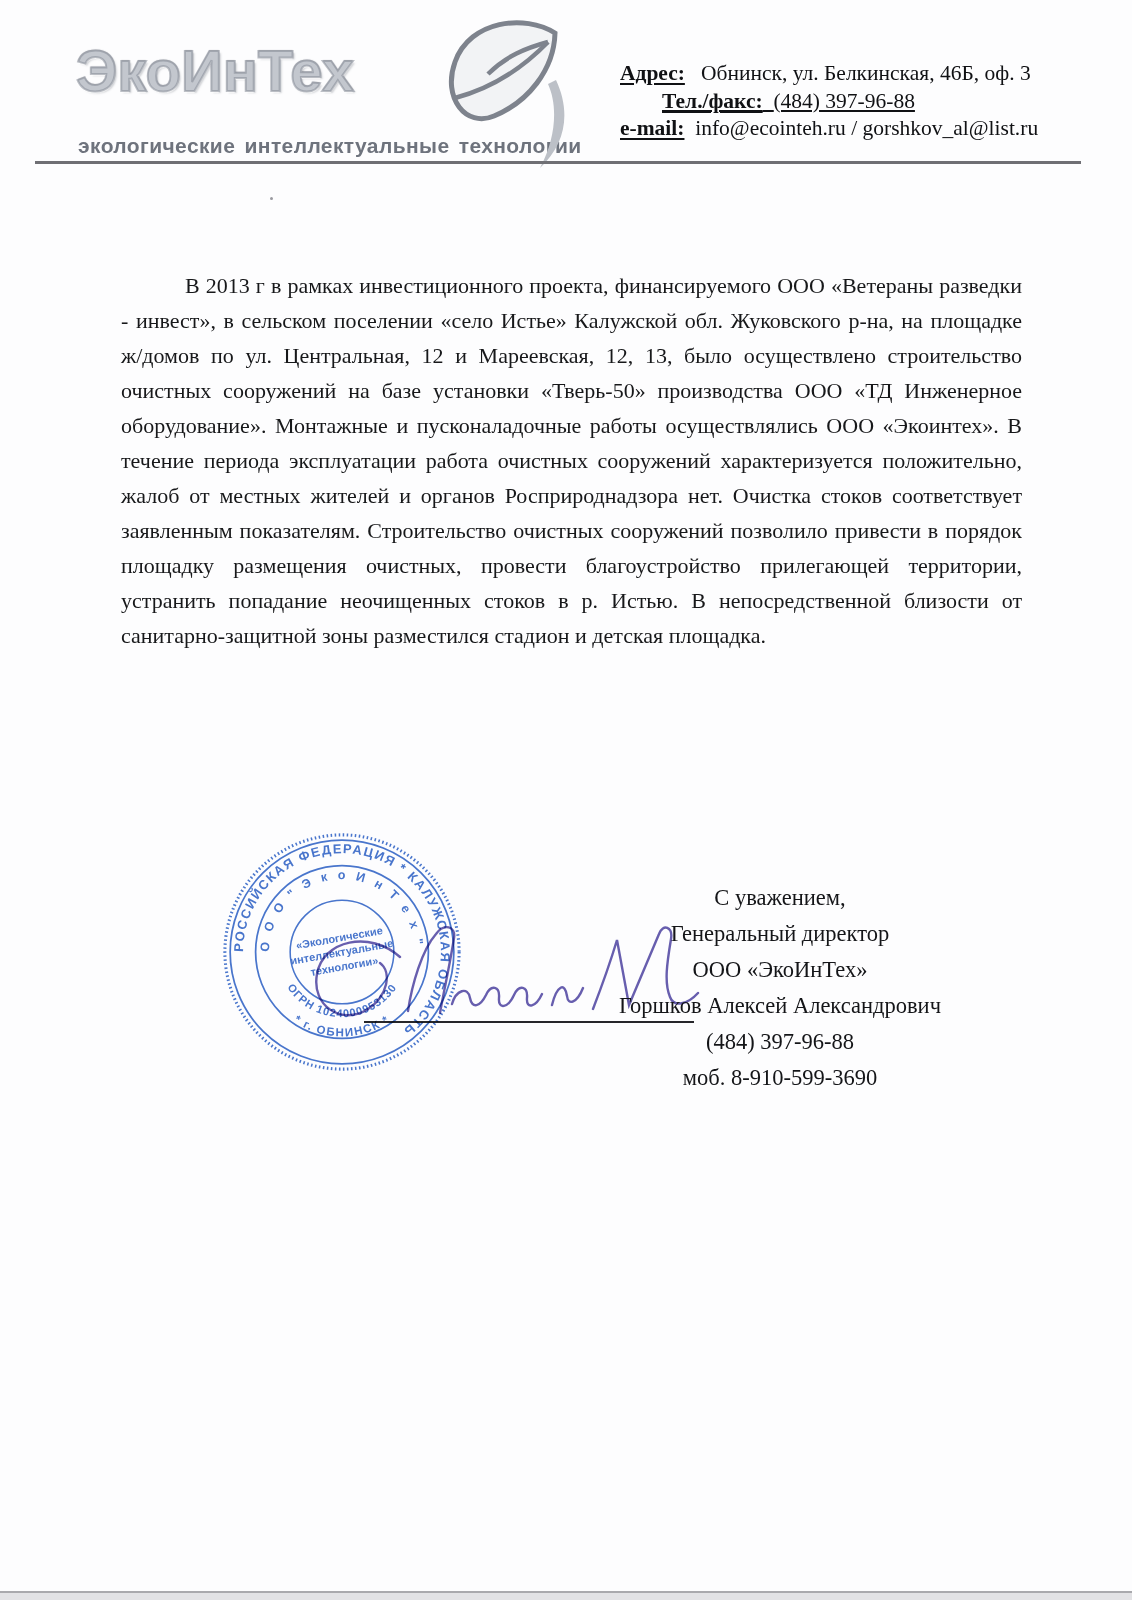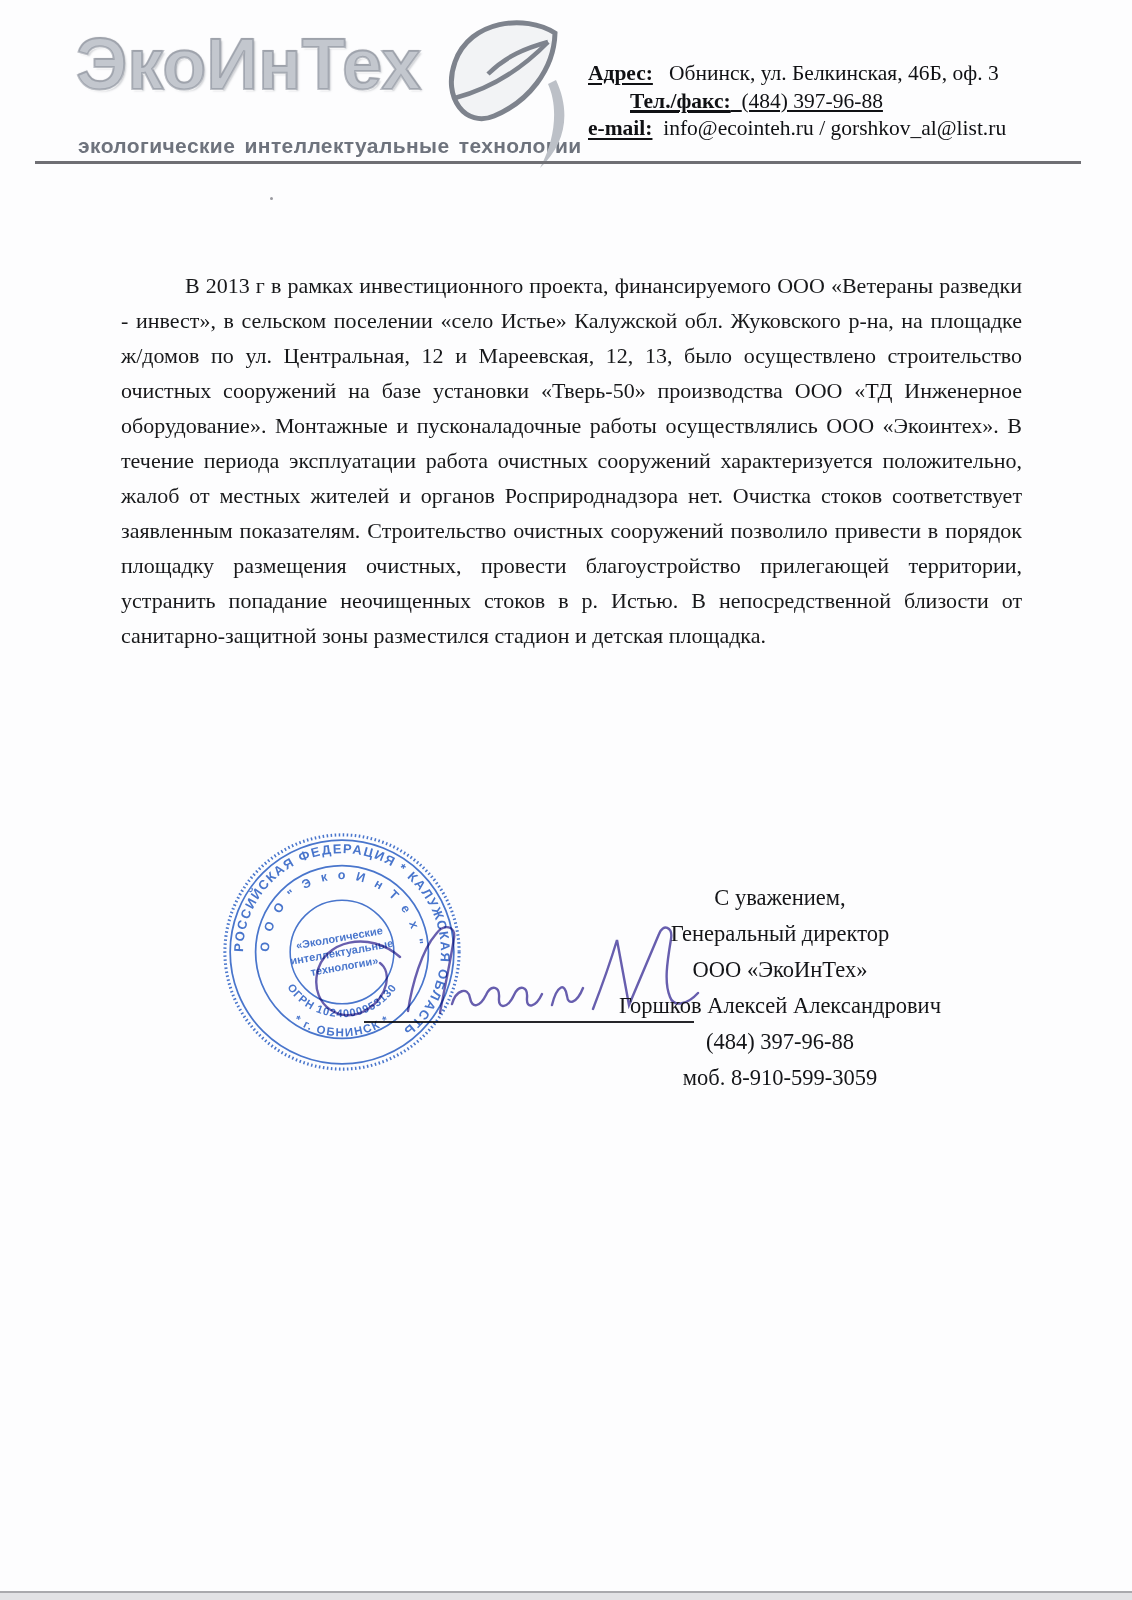--- a/index.html
+++ b/index.html
@@ -4,38 +4,38 @@
 <style>
   html,body{margin:0;padding:0;background:#e9e9ec;}
   .page{
     position:relative;width:1132px;height:1600px;margin:0 auto;
     background:#fdfdfe;overflow:hidden;
     font-family:"Liberation Serif","DejaVu Serif",serif;color:#1b1c1e;
   }
   
   .logo-wrap{position:absolute;left:76px;top:22px;width:480px;height:130px;}
   .brand{
-    position:absolute;left:0;top:6px;
+    position:absolute;left:0;top:20px;
     font-family:"Liberation Sans","DejaVu Sans",sans-serif;
-    font-weight:700;font-size:72px;line-height:1;letter-spacing:0;
+    font-weight:700;font-size:58px;line-height:1;letter-spacing:0;
     color:#c3c7ce;-webkit-text-stroke:2px #82879284;
     text-shadow:0 2px 1px rgba(255,255,255,.8),0 -1px 1px rgba(95,100,110,.45),2px 2px 2px rgba(120,125,135,.35);
   }
   .tagline{
     position:absolute;left:2px;top:100px;white-space:nowrap;
     font-family:"Liberation Sans","DejaVu Sans",sans-serif;
     font-weight:700;font-size:21px;color:#6e737d;letter-spacing:.4px;word-spacing:3px;margin-top:12px;
   }
   .leaf-svg{position:absolute;left:430px;top:18px;width:135px;height:160px;}
   
   .contacts{
     position:absolute;left:588px;top:60px;width:470px;
     font-size:21.5px;line-height:27.5px;color:#101114;
   }
-  .contacts .row{white-space:nowrap;}
+  .contacts .row{white-space:nowrap;margin-left:32px;}
   .contacts .row.indent{padding-left:42px;text-decoration:underline;}
   .lbl{font-weight:700;text-decoration:underline;text-underline-offset:3px;text-decoration-thickness:2px;}
   .hdr-divider{position:absolute;left:35px;top:161px;width:1046px;height:3px;background:#6f6f74;}
   .artifact-dot{position:absolute;left:270px;top:197px;width:3px;height:3px;border-radius:50%;background:#9a9aa0;}
   
   .letter-body{
     position:absolute;left:121px;top:246px;width:901px;
     font-size:22px;line-height:35px;text-align:justify;text-indent:64px;
     color:#17181a;
   }
@@ -133,18 +133,18 @@
       M 272 93 C 277 73 285 70 287 84 C 288 94 297 91 303 76
       M 313 97 C 323 71 331 48 337 28 L 349 93 L 379 22 C 383 11 393 15 391 27 C 387 51 384 71 390 85 C 394 96 408 92 418 81"></path>
   </svg>
 
   <div class="sig-block">
     <div>С уважением,</div>
     <div>Генеральный директор</div>
     <div>ООО «ЭкоИнТех»</div>
     <div>Горшков Алексей Александрович</div>
     <div>(484) 397-96-88</div>
-    <div>моб. 8-910-599-3059</div>
+    <div>моб. 8-910-599-3690</div>
   </div>
 
   <div class="scan-edge"></div>
   <div class="scan-strip"></div>
 </div>
 
 </body></html>

